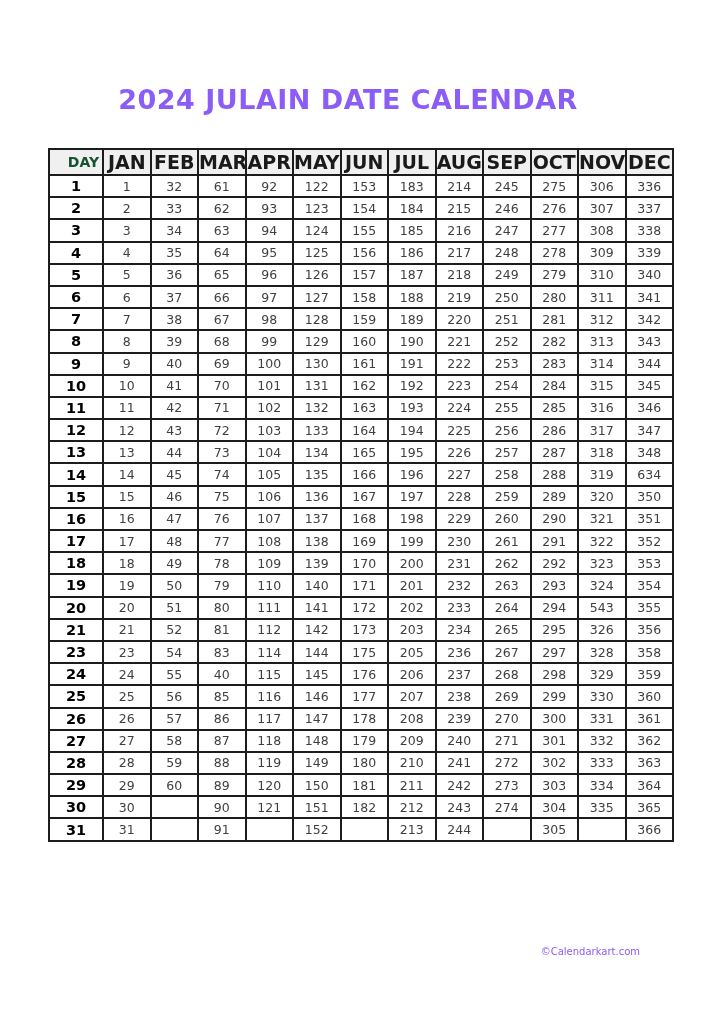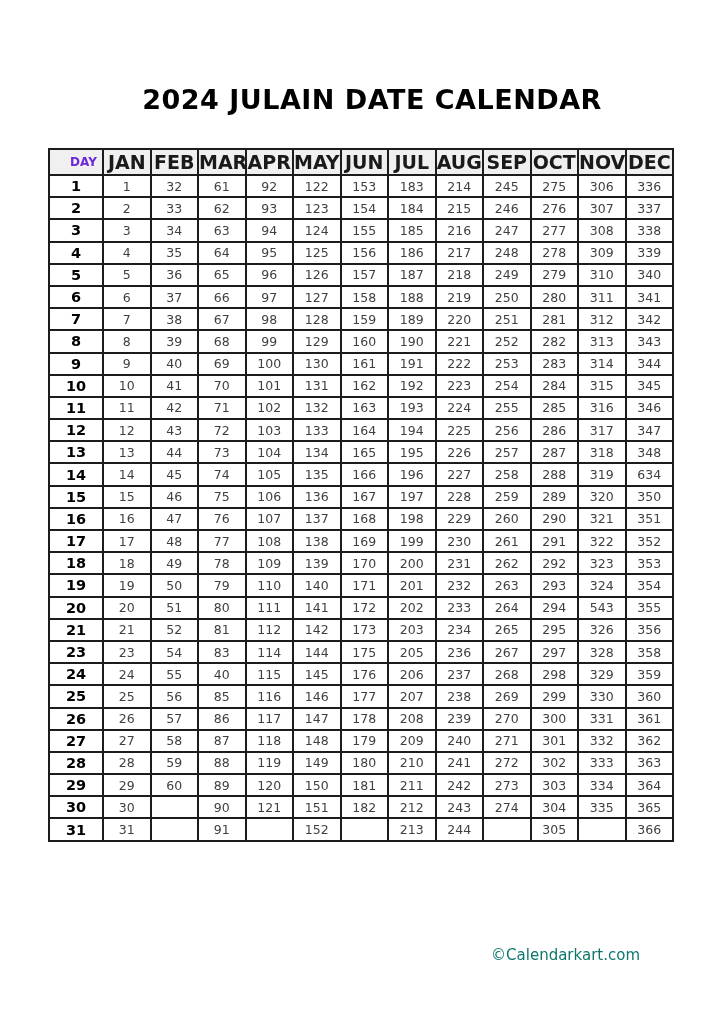--- a/index.html
+++ b/index.html
@@ -18,22 +18,21 @@
   .title {
     position: absolute;
     top: 84px;
     left: 0;
     width: 696px;
     margin: 0;
     text-align: center;
     font-size: 27px;
     font-weight: bold;
     letter-spacing: 0.5px;
-    color: #000000;
-    padding-left: 24px;
+    color: #8b5cf6;
   }
   table.jd-table {
     position: absolute;
     top: 148px;
     left: 48px;
     width: 624px;
     border-collapse: collapse;
     table-layout: fixed;
     background: #ffffff;
   }
@@ -47,22 +46,22 @@
     overflow: hidden;
   }
   .jd-table thead th {
     height: 24px;
     background: #f0f0f0;
     font-size: 19px;
     font-weight: bold;
     color: #1a1a1a;
   }
   .jd-table thead th.day-header {
-    font-size: 12px;
-    color: #6d28d9;
+    font-size: 14px;
+    color: #14532d;
     padding-left: 15px;
   }
   .jd-table tbody td {
     height: 20.2px;
     background: #ffffff;
   }
   .jd-table td.day-cell {
     font-weight: bold;
     font-size: 14.5px;
     color: #000000;
@@ -70,22 +69,22 @@
   .jd-table td.val-cell {
     font-size: 12.5px;
     color: #3f3f3f;
   }
   .footer {
     position: absolute;
     top: 946px;
     left: 0;
     width: 640px;
     text-align: right;
-    font-size: 15px;
-    color: #0f766e;
+    font-size: 10px;
+    color: #8b5cf6;
   }
 </style>
 </head>
 <body>
 
 <div class="page">
   <h1 class="title">2024 JULAIN DATE CALENDAR</h1>
 
   <table class="jd-table">
     <colgroup>

